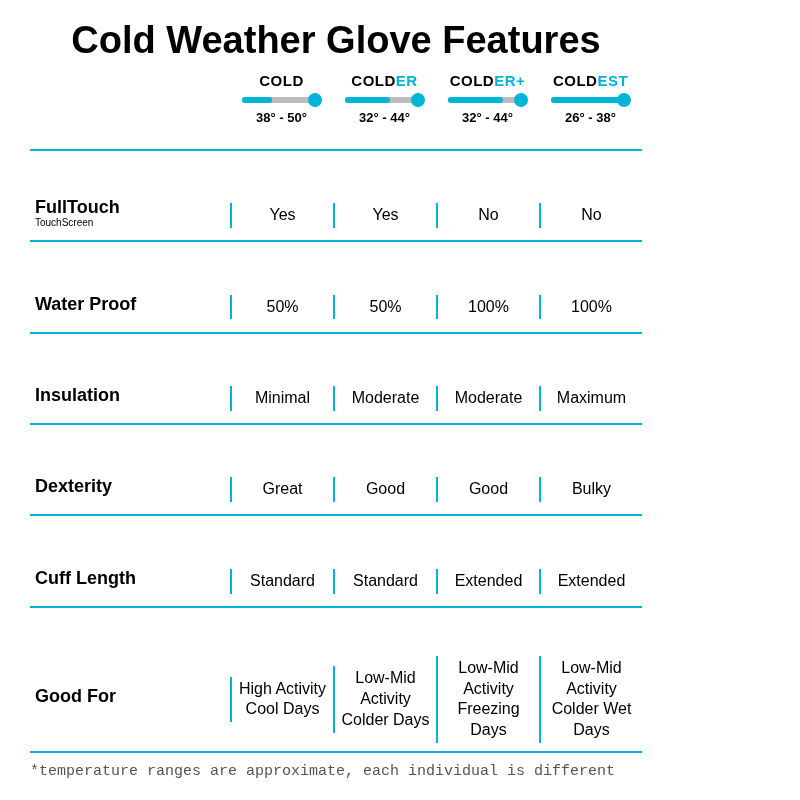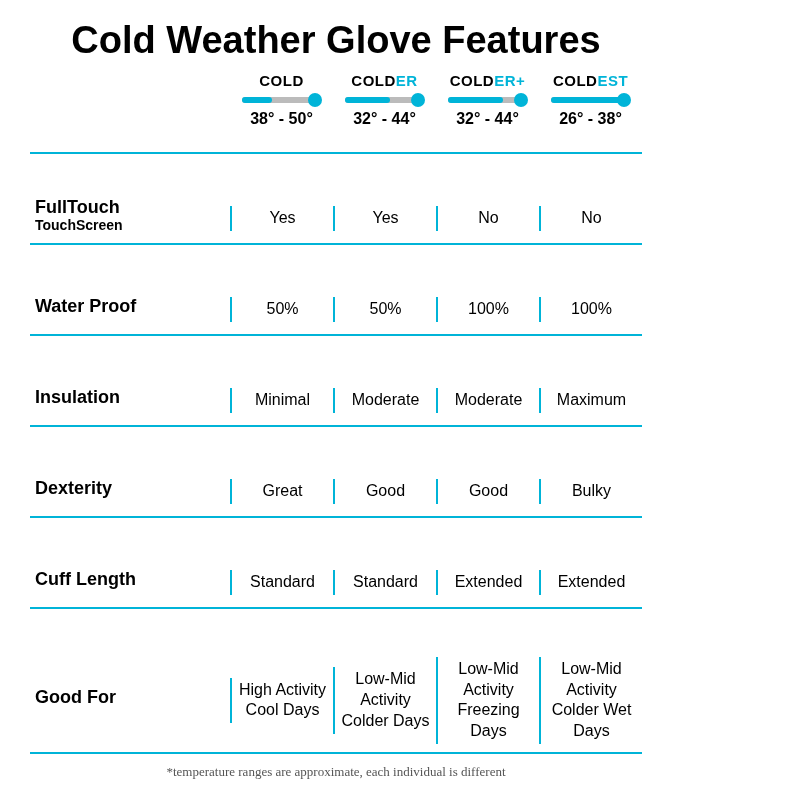--- a/index.html
+++ b/index.html
@@ -79,21 +79,21 @@
     .therm-dot {
       position: absolute;
       right: 0;
       top: 0;
       width: 14px;
       height: 14px;
       background: #00b4d8;
       border-radius: 50%;
     }
     .col-temp {
-      font-size: 16px;
+      font-size: 13px;
       font-weight: 700;
       color: #000;
     }
     
     .data-row {
       display: grid;
       grid-template-columns: 200px 1fr 1fr 1fr 1fr;
       border-top: 2px solid #00b4d8;
       align-items: center;
       padding: 8px 0;
@@ -105,43 +105,42 @@
     .row-label {
       font-size: 18px;
       font-weight: 900;
       color: #000;
       padding-left: 5px;
       line-height: 1.1;
       margin-top: 35px;
     }
     .row-label .sub {
       display: block;
-      font-size: 14px;
-      font-weight: 700;
+      font-size: 10px;
+      font-weight: 400;
       color: #000;
     }
     .row-value {
       text-align: center;
       font-size: 16px;
       font-weight: 400;
       color: #000;
       font-family: Arial, sans-serif;
       line-height: 1.3;
       padding: 2px 4px;
       margin-top: 40px;
     }
     
     .data-row .row-value {
       border-left: 2px solid #00b4d8;
     }
     .footer-note {
-      text-align: center;
-      font-size: 13px;
+      font-size: 15px;
       font-weight: 400;
-      font-family: Liberation Serif, serif;
+      font-family: Liberation Mono, monospace;
       color: #555;
       margin-top: 10px;
     }
   </style>
 </head>
 <body>
 
 <div class="page">
   <h1 class="main-title">Cold Weather Glove Features</h1>
 

